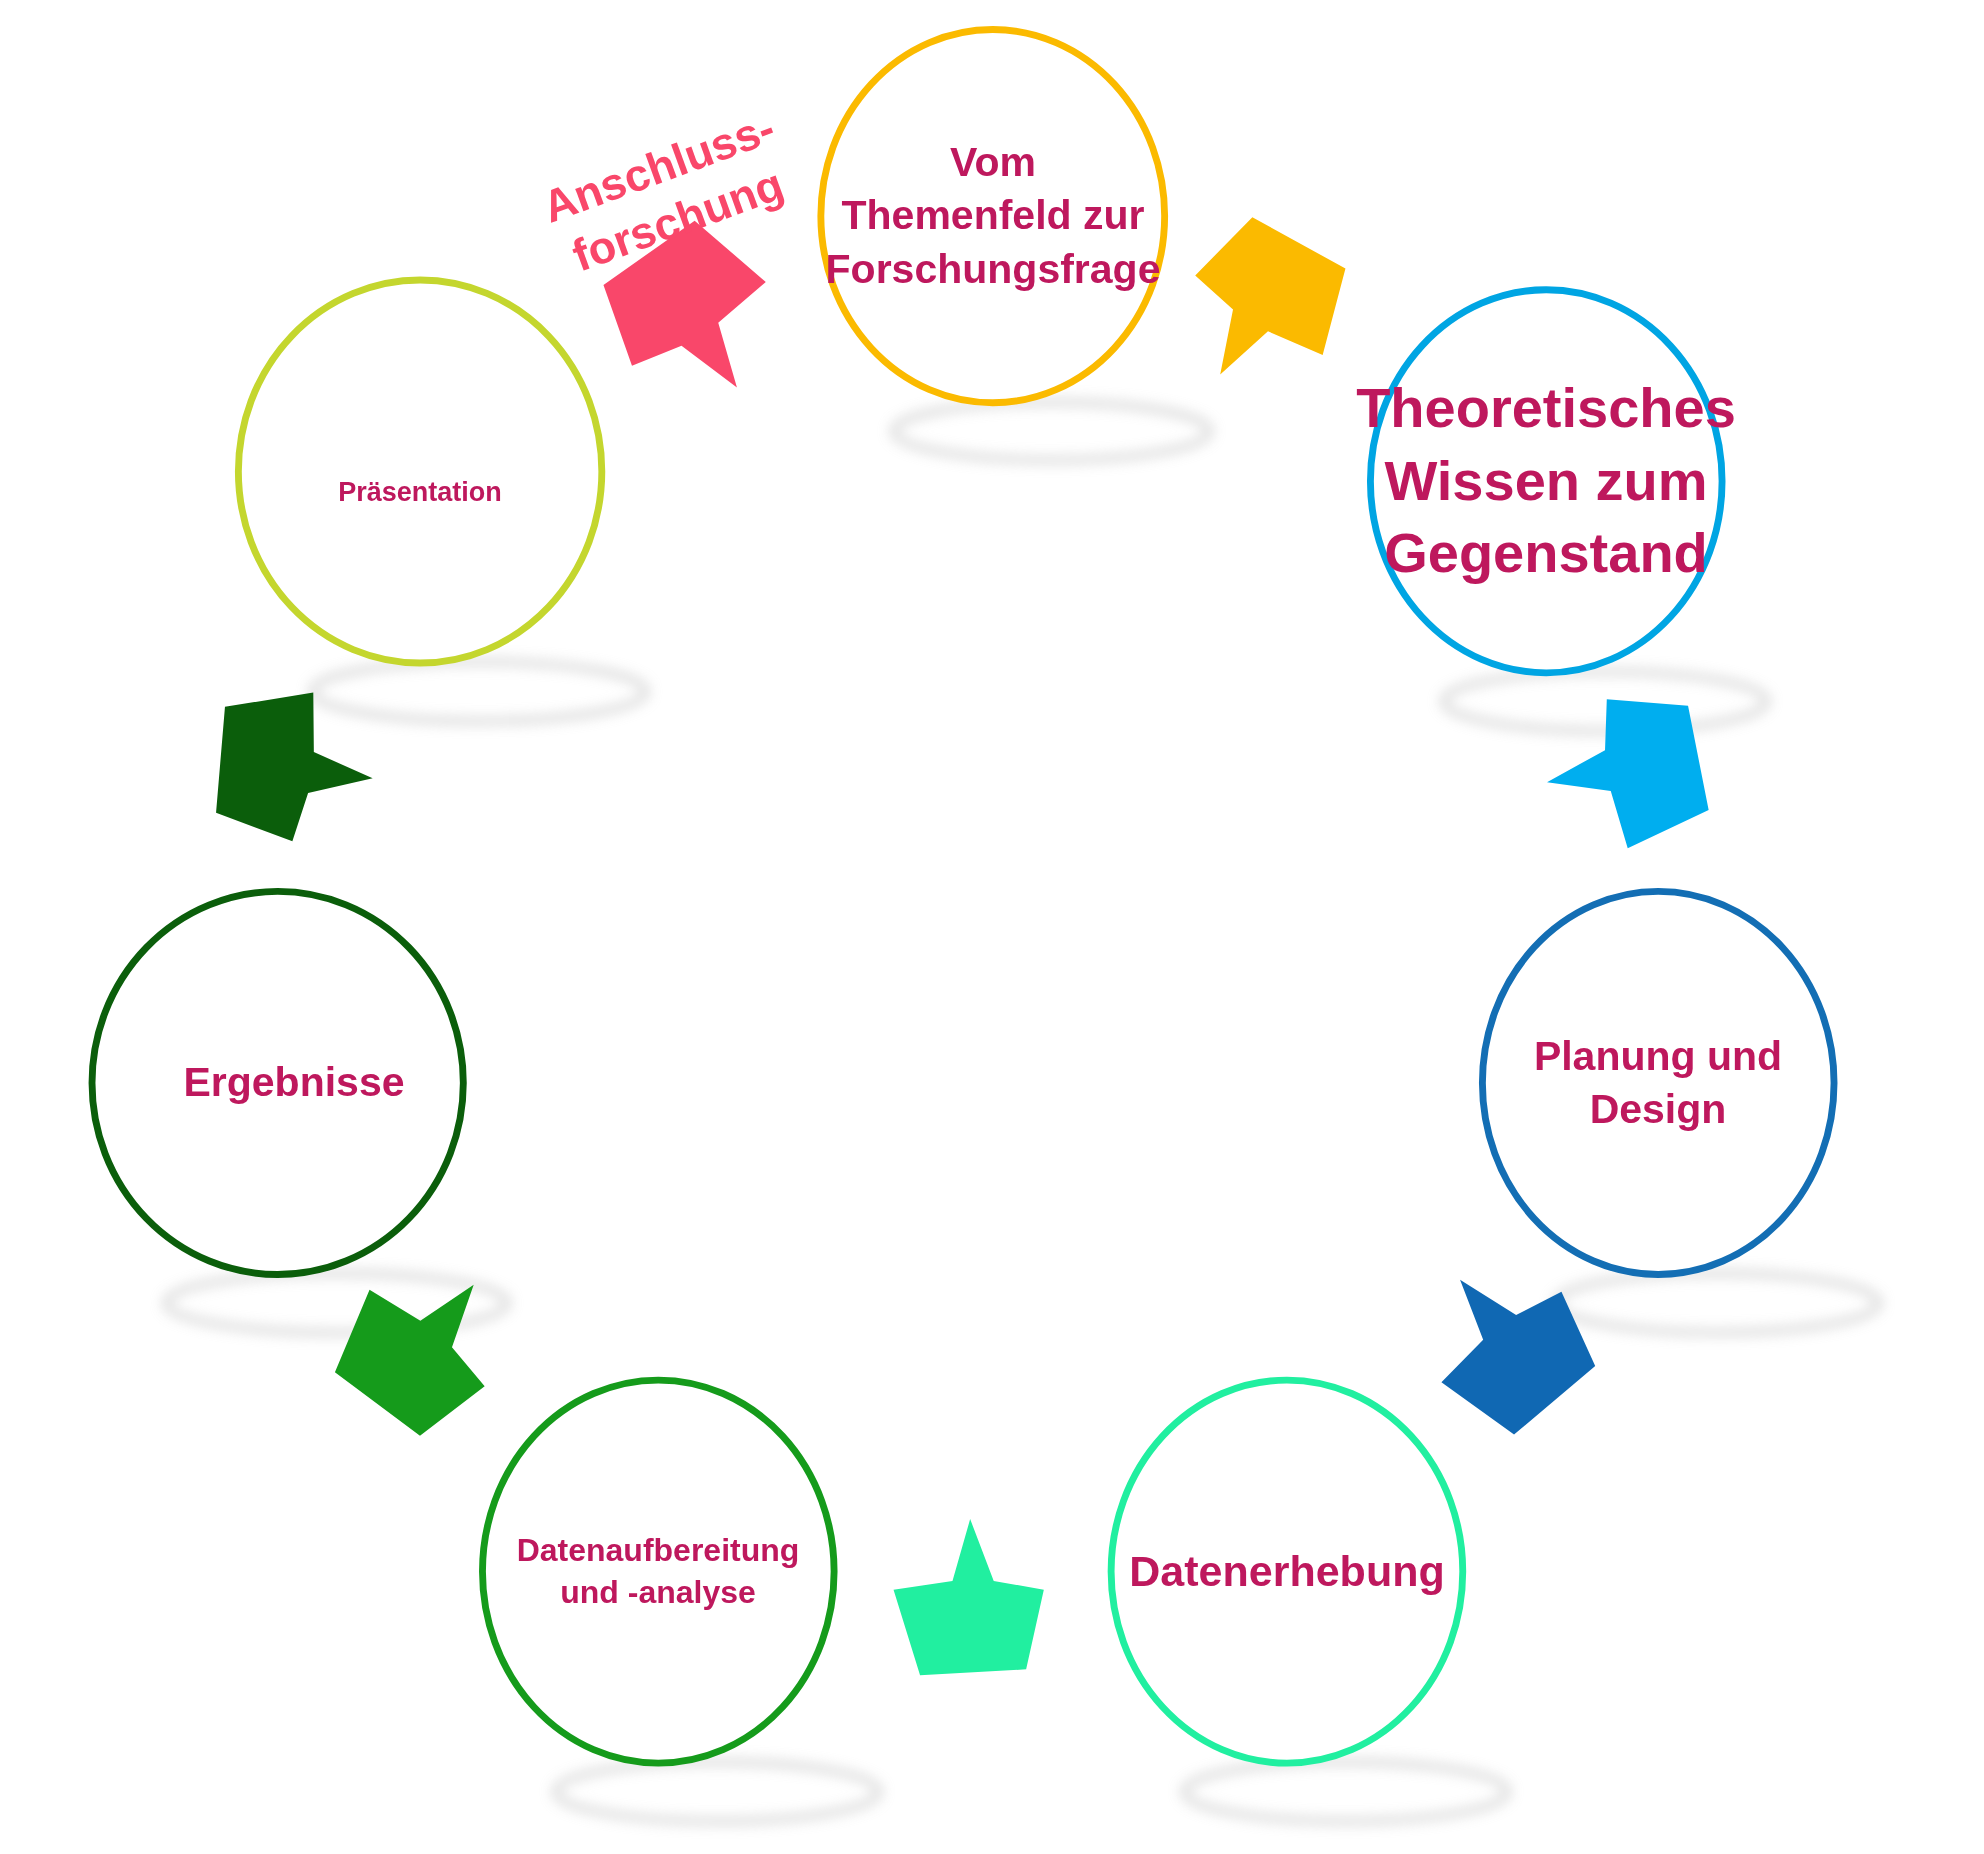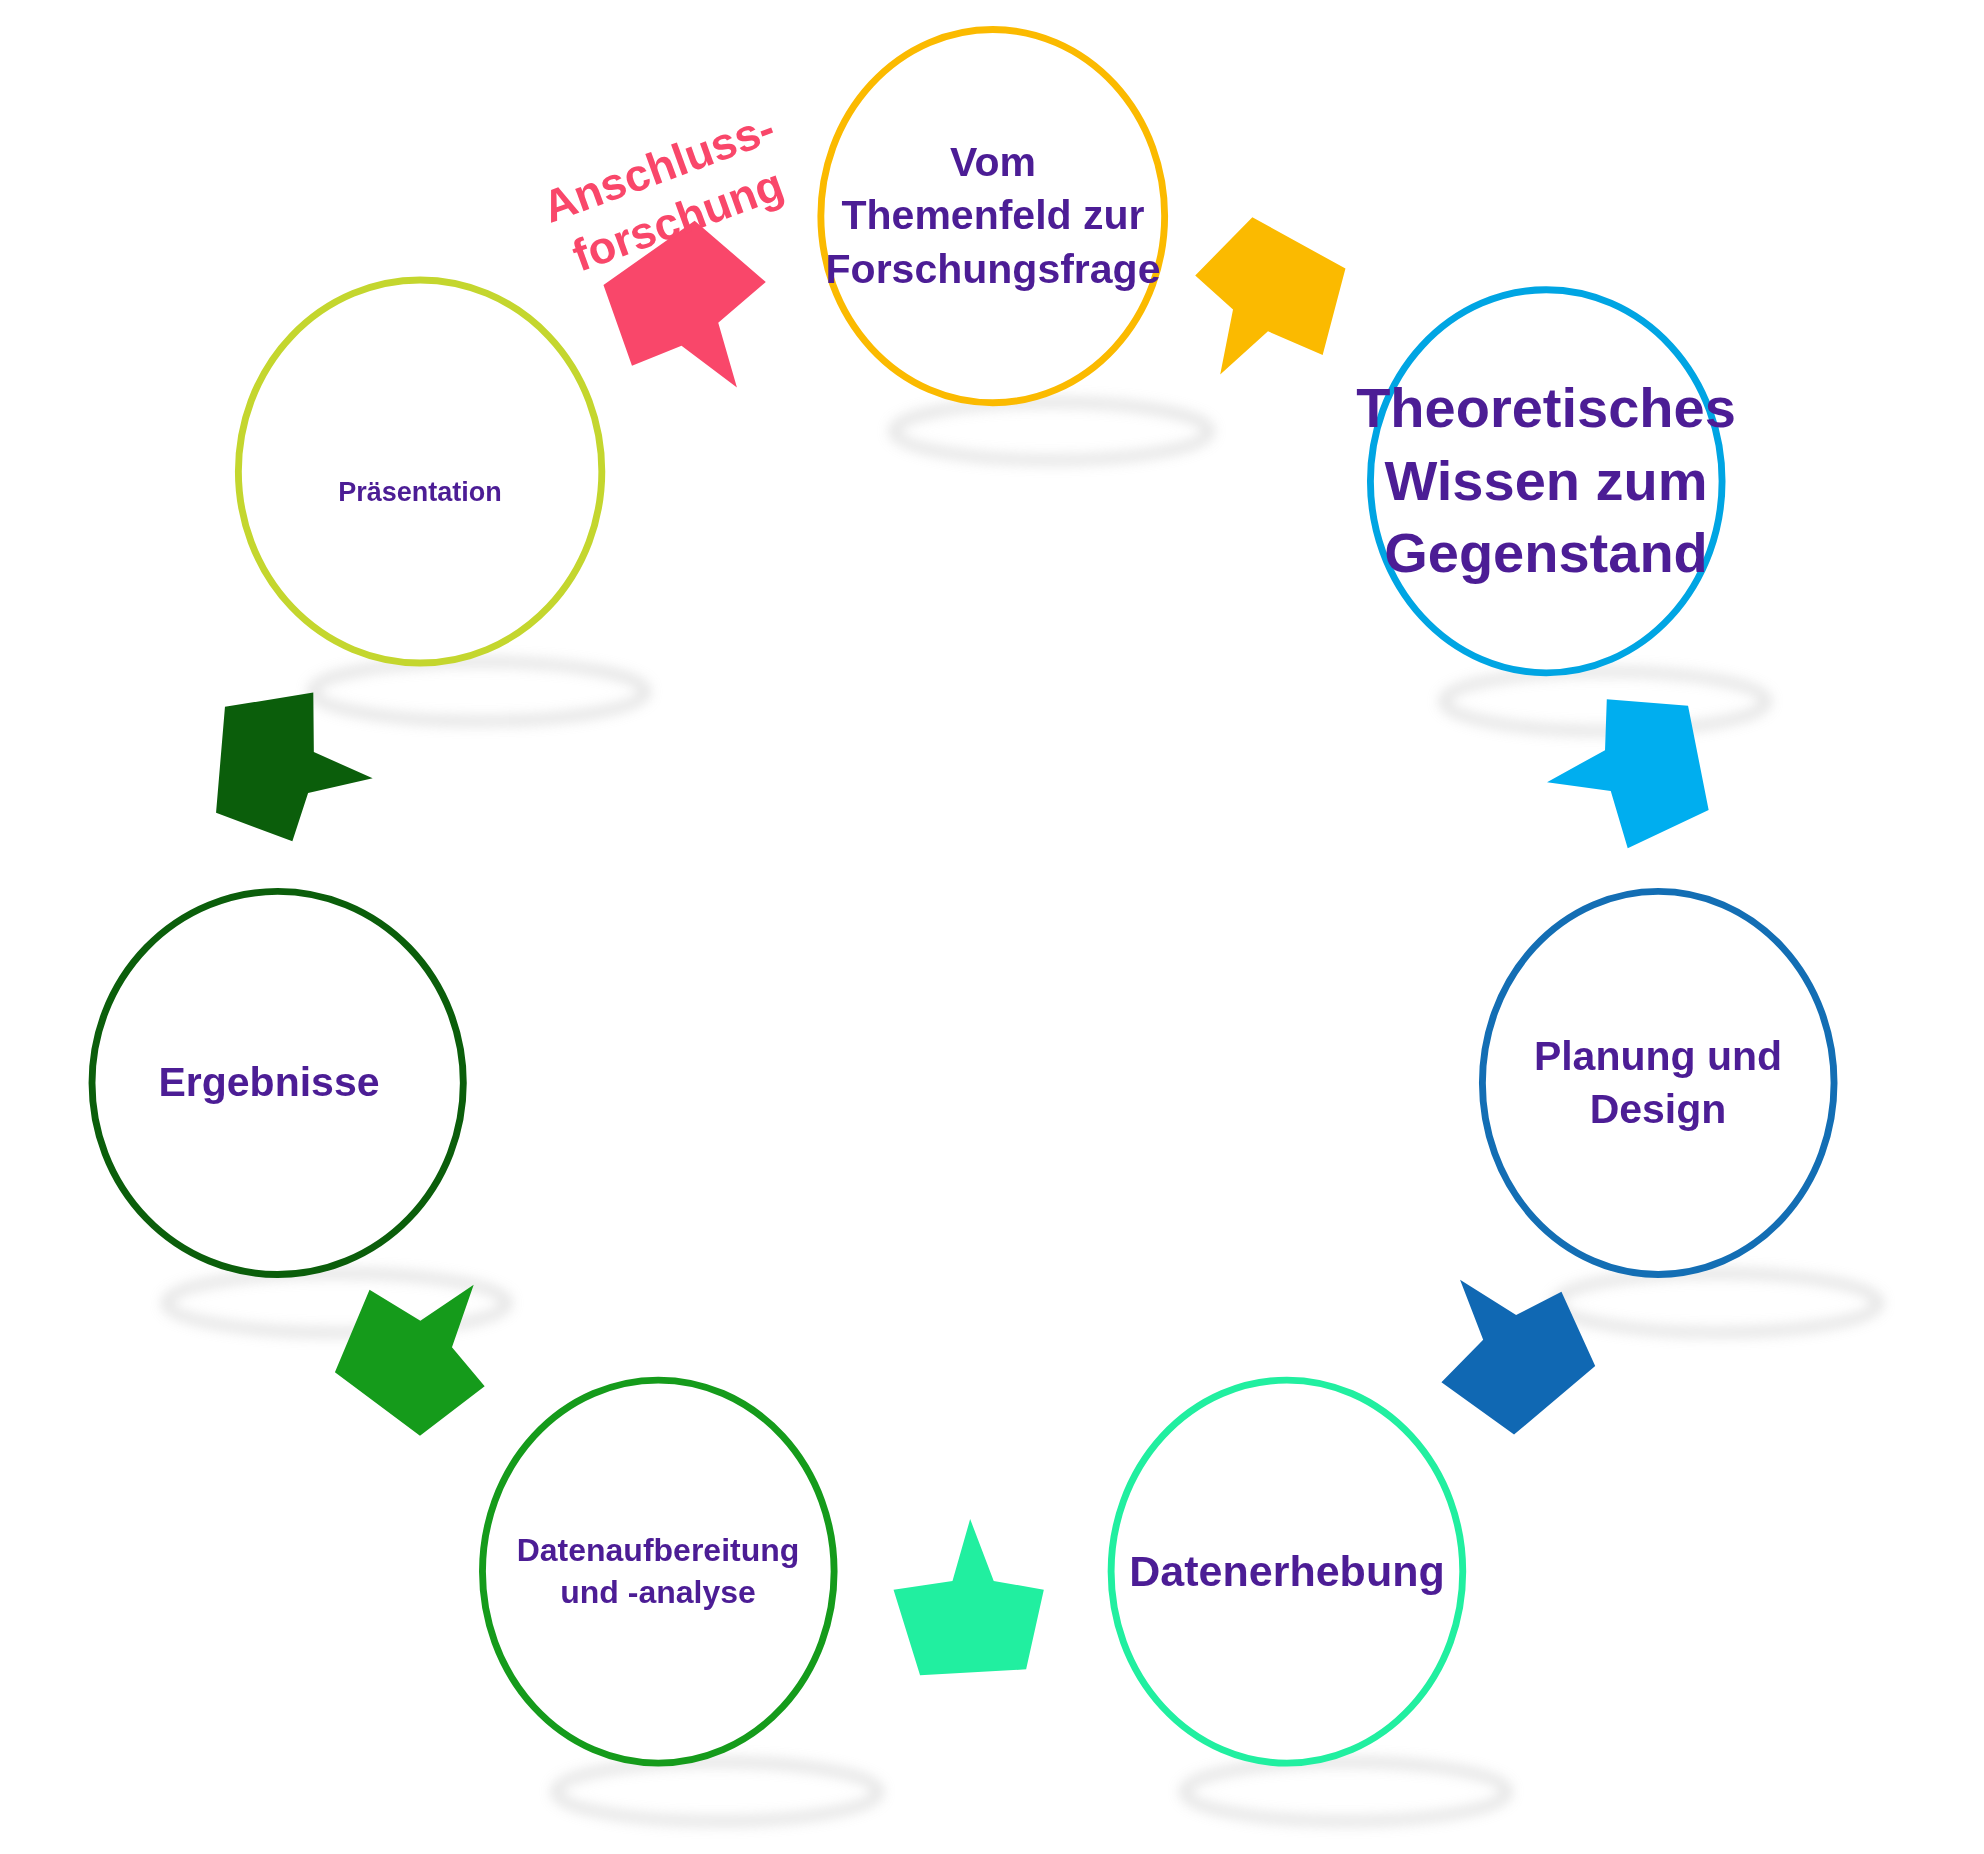--- a/index.html
+++ b/index.html
@@ -21,21 +21,21 @@
     position: absolute;
     left: 0;
     top: 0;
     width: 1985px;
     height: 1854px;
     display: block;
   }
   .node-label {
     position: absolute;
     text-align: center;
-    color: #4c1d95;
+    color: #be185d;
     font-weight: bold;
     font-family: "Liberation Sans", sans-serif;
     line-height: 1.30;
     letter-spacing: 0px;
     pointer-events: none;
     white-space: pre-line;
   }
   .cycle-label {
     position: absolute;
     font-weight: bold;
@@ -90,21 +90,21 @@
 Themenfeld zur
 Forschungsfrage</div>
       <div class="node-label" style="width: 324px; font-size: 56px; left: 1384px; top: 383px; height: 196px; display: flex; align-items: center; justify-content: center;">Theoretisches
 Wissen zum
 Gegenstand</div>
       <div class="node-label" style="width: 314px; font-size: 41px; left: 1501px; top: 985px; height: 196px; display: flex; align-items: center; justify-content: center;">Planung und
 Design</div>
       <div class="node-label" style="width: 344px; font-size: 43px; left: 1115px; top: 1474px; height: 196px; display: flex; align-items: center; justify-content: center;">Datenerhebung</div>
       <div class="node-label" style="width: 334px; font-size: 32px; left: 491px; top: 1474px; height: 196px; display: flex; align-items: center; justify-content: center;">Datenaufbereitung
 und -analyse</div>
-      <div class="node-label" style="width: 334px; font-size: 41px; left: 102px; top: 985px; height: 196px; display: flex; align-items: center; justify-content: center;">Ergebnisse</div>
+      <div class="node-label" style="width: 334px; font-size: 41px; left: 127px; top: 985px; height: 196px; display: flex; align-items: center; justify-content: center;">Ergebnisse</div>
       <div class="node-label" style="width: 334px; font-size: 27px; left: 253px; top: 395px; height: 196px; display: flex; align-items: center; justify-content: center;">Präsentation</div>
     </div>
 
   <div class="cycle-label" id="anno-0" style="left: 521px; top: 138px; width: 295px; font-size: 45px; color: rgb(249, 71, 106); transform: rotate(-20deg); transform-origin: center center;">Anschluss-
 forschung</div>
 
 </div>
 
 
 </body></html>

